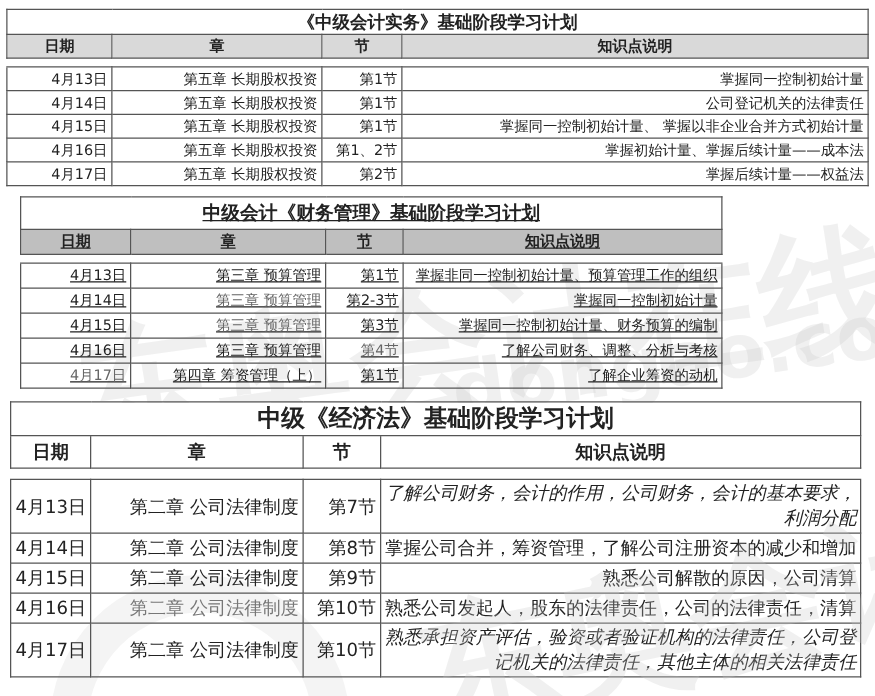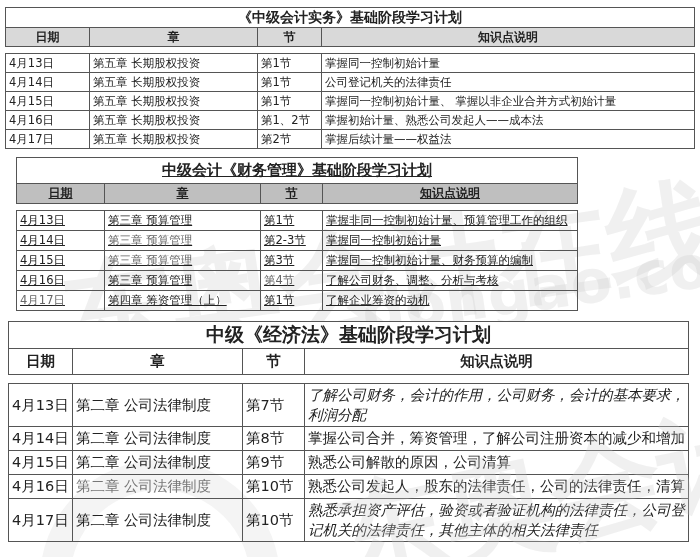--- a/index.html
+++ b/index.html
@@ -11,22 +11,22 @@
   .wm2 { left: 360px; top: 250px; font-size: 60px; transform: rotate(-8deg); }
   .wm3 { left: 330px; top: 400px; font-size: 110px; transform: rotate(-12deg); }
   .wm4 { left: 40px; top: 460px; width: 180px; height: 180px; border-radius: 50%;
          border: 30px solid rgba(210,210,210,0.25); }
 
   .tbl { position: absolute; border-collapse: collapse; table-layout: fixed; }
   .tbl td, .tbl th { border: 1px solid #555; padding: 0 3px; overflow: hidden; white-space: nowrap; }
   .title-cell { font-weight: bold; text-align: center; background: #fff; }
   .hdr th { font-weight: bold; text-align: center; }
   .gap td { border-left: none; border-right: none; height: 6px; padding: 0; background: #fff; }
-  .c { text-align: left; }
-  .l { text-align: left; }
+  .c { text-align: right; }
+  .l { text-align: right; }
 
   
   #t1 { left: 5px; top: 7px; width: 690px; font-size: 11.5px; }
   #t1 .title-cell { height: 19px; font-size: 14px; }
   #t1 .hdr th { height: 18px; background: #d9d9d9; font-size: 12px; }
   #t1 .row td { height: 18px; }
 
   
   #t2 { left: 16px; top: 157px; width: 562px; font-size: 11.5px; text-decoration: underline; }
   #t2 .title-cell { height: 25px; font-size: 15px; }
@@ -84,21 +84,21 @@
   <tr class="row">
     <td class="c">4月15日</td>
     <td class="c">第五章  长期股权投资</td>
     <td class="c">第1节</td>
     <td class="l">掌握同一控制初始计量、 掌握以非企业合并方式初始计量</td>
   </tr>
   <tr class="row">
     <td class="c">4月16日</td>
     <td class="c">第五章  长期股权投资</td>
     <td class="c">第1、2节</td>
-    <td class="l">掌握初始计量、熟悉公司发起人——成本法</td>
+    <td class="l">掌握初始计量、掌握后续计量——成本法</td>
   </tr>
   <tr class="row">
     <td class="c">4月17日</td>
     <td class="c">第五章  长期股权投资</td>
     <td class="c">第2节</td>
     <td class="l">掌握后续计量——权益法</td>
   </tr>
 </tbody>
   </table>
 

